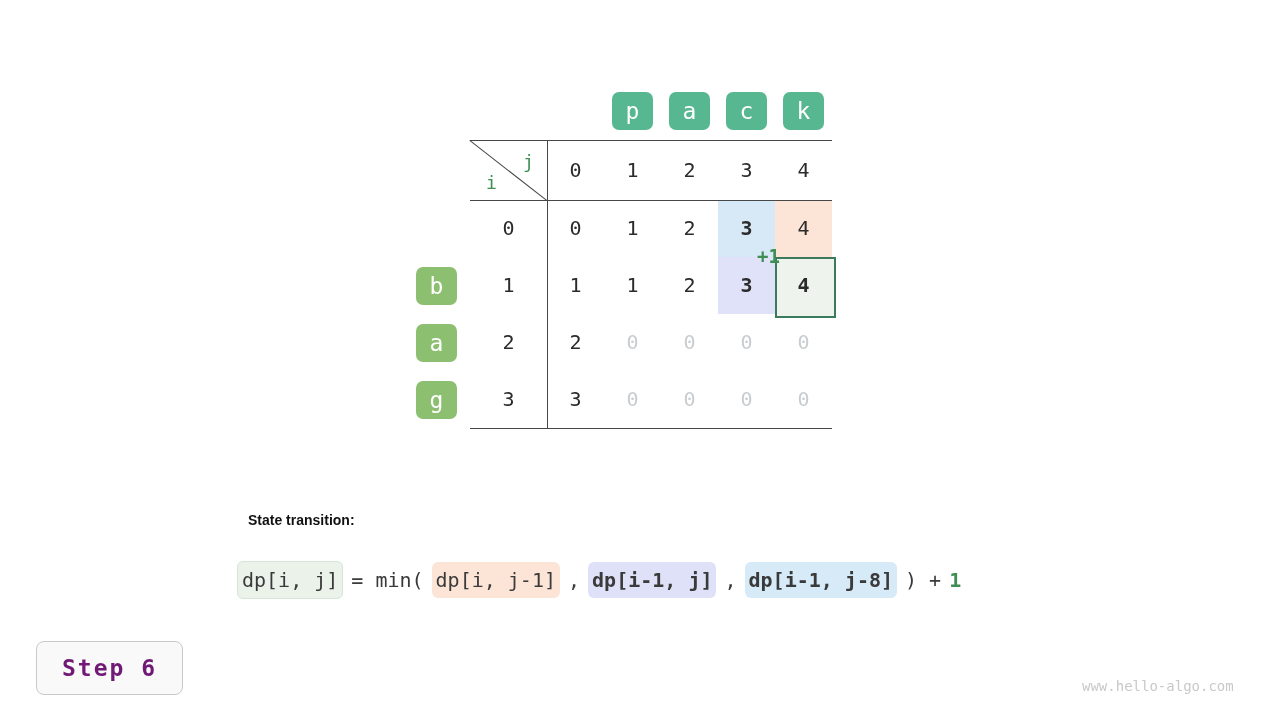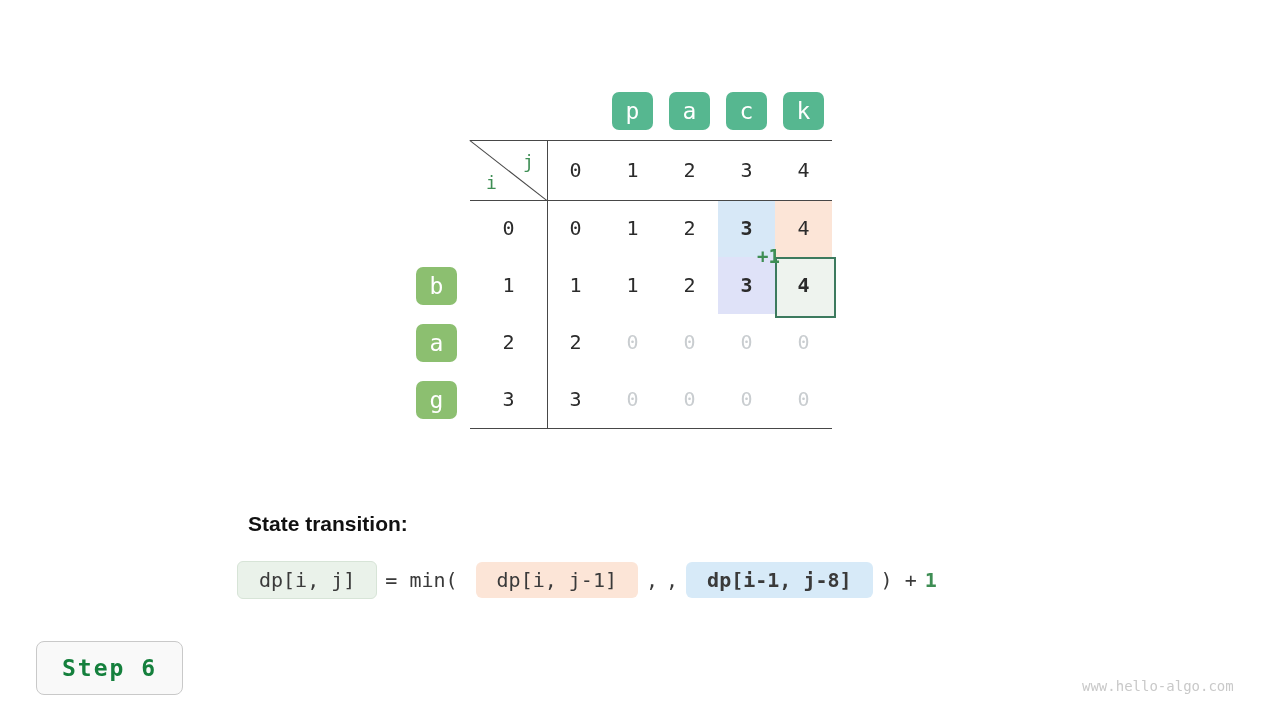--- a/index.html
+++ b/index.html
@@ -15,54 +15,55 @@
   .gline { position:absolute; background:#474747; z-index:2; }
   .cellv { position:absolute; width:57px; height:57px; line-height:57px; text-align:center;
            font-size:20px; color:#2b2b2b; z-index:3; }
   .letterbox { position:absolute; width:41px; height:38px; line-height:38px; text-align:center;
                border-radius:7px; color:#ffffff; font-size:23px; z-index:3; }
 
   .axis-label { color:var(--accent_green); font-size:18px; z-index:4; }
   .plus-one   { color:var(--accent_green); font-size:19px; font-weight:bold; z-index:4; }
 
   
-  .heading { font-family:"Liberation Sans", sans-serif; font-weight:bold; font-size:21px; color:#111111; }
+  .heading { font-family:"Liberation Sans", sans-serif; font-weight:bold; font-size:14px; color:#111111; }
   .formula-row { display:flex; align-items:center; gap:8px; font-size:20px; color:#3a3a3a;
                  font-family:"DejaVu Sans Mono", monospace; }
-  .chip { display:inline-block; padding:6px 21px; border-radius:6px; line-height:24px; color:#3a3a3a; }
+  .chip { display:inline-block; padding:6px 4px; border-radius:6px; line-height:24px; color:#3a3a3a; }
   .chip-green    { background:var(--chip_green); border:1px solid var(--chip_green_border); }
-  .chip-peach    { background:var(--chip_peach);margin-left:10px; }
+  .chip-peach    { background:var(--chip_peach); }
   .chip-lavender { background:var(--chip_lavender); }
   .chip-blue     { background:var(--chip_blue); }
   .bold { font-weight:bold; }
   .plain { white-space:pre;text-align:center; }
   .increment { color:var(--accent_green); font-weight:bold; }
 
   
   .step-box { width:145px; height:52px; border:1px solid #c9c9c9; border-radius:8px; background:#f9f9f9;
               display:flex; align-items:center; justify-content:center;
-              font-size:23px; font-weight:bold; letter-spacing:2px; color:#15803d; }
+              font-size:23px; font-weight:bold; letter-spacing:2px; color:#701a75; }
   .watermark { font-size:14px; color:#c9c9c9; }
 </style>
 </head>
 <body>
 
 <div id="stage">
 
   <span class="abs axis-label" style="left:523px; top:151px;">j</span>
   <span class="abs axis-label" style="left:486px; top:172px;">i</span>
   <span class="abs plus-one" style="left:757px; top:245px;">+1</span>
 
   <div class="abs heading" style="left:248px; top:512px;">State transition:</div>
 
   <div class="abs formula-row" style="left:237px; top:561px;">
     <span class="chip chip-green">dp[i, j]</span>
     <span class="plain">= min(</span>
     <span class="chip chip-peach">dp[i, j-1]</span>
     <span class="plain">,</span>
+    <span class="chip chip-lavender bold">dp[i-1, j]</span>
     <span class="plain">,</span>
     <span class="chip chip-blue bold">dp[i-1, j-8]</span>
     <span class="plain">) +</span>
     <span class="increment">1</span>
   </div>
 
   <div class="abs step-box" style="left:36px; top:641px;">
     <span>Step 6</span>
   </div>
 

